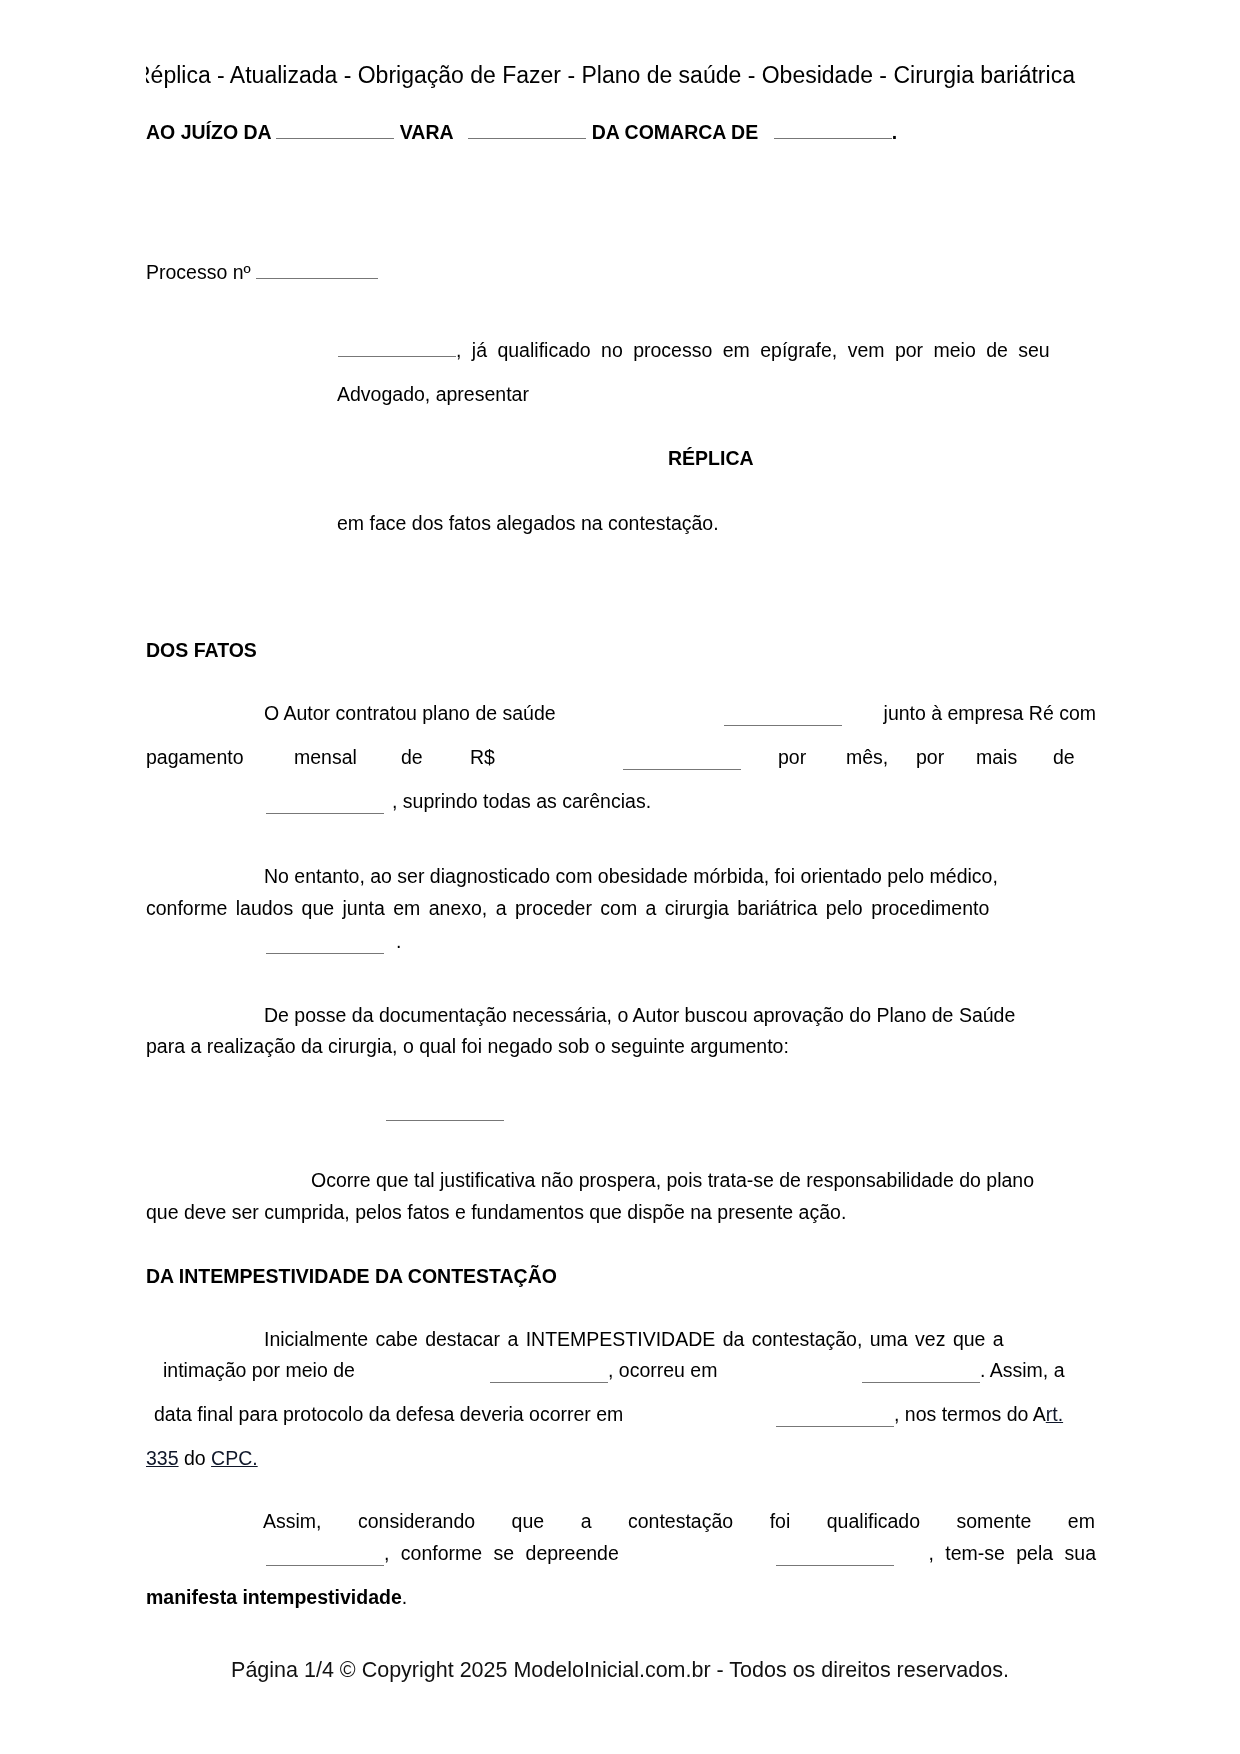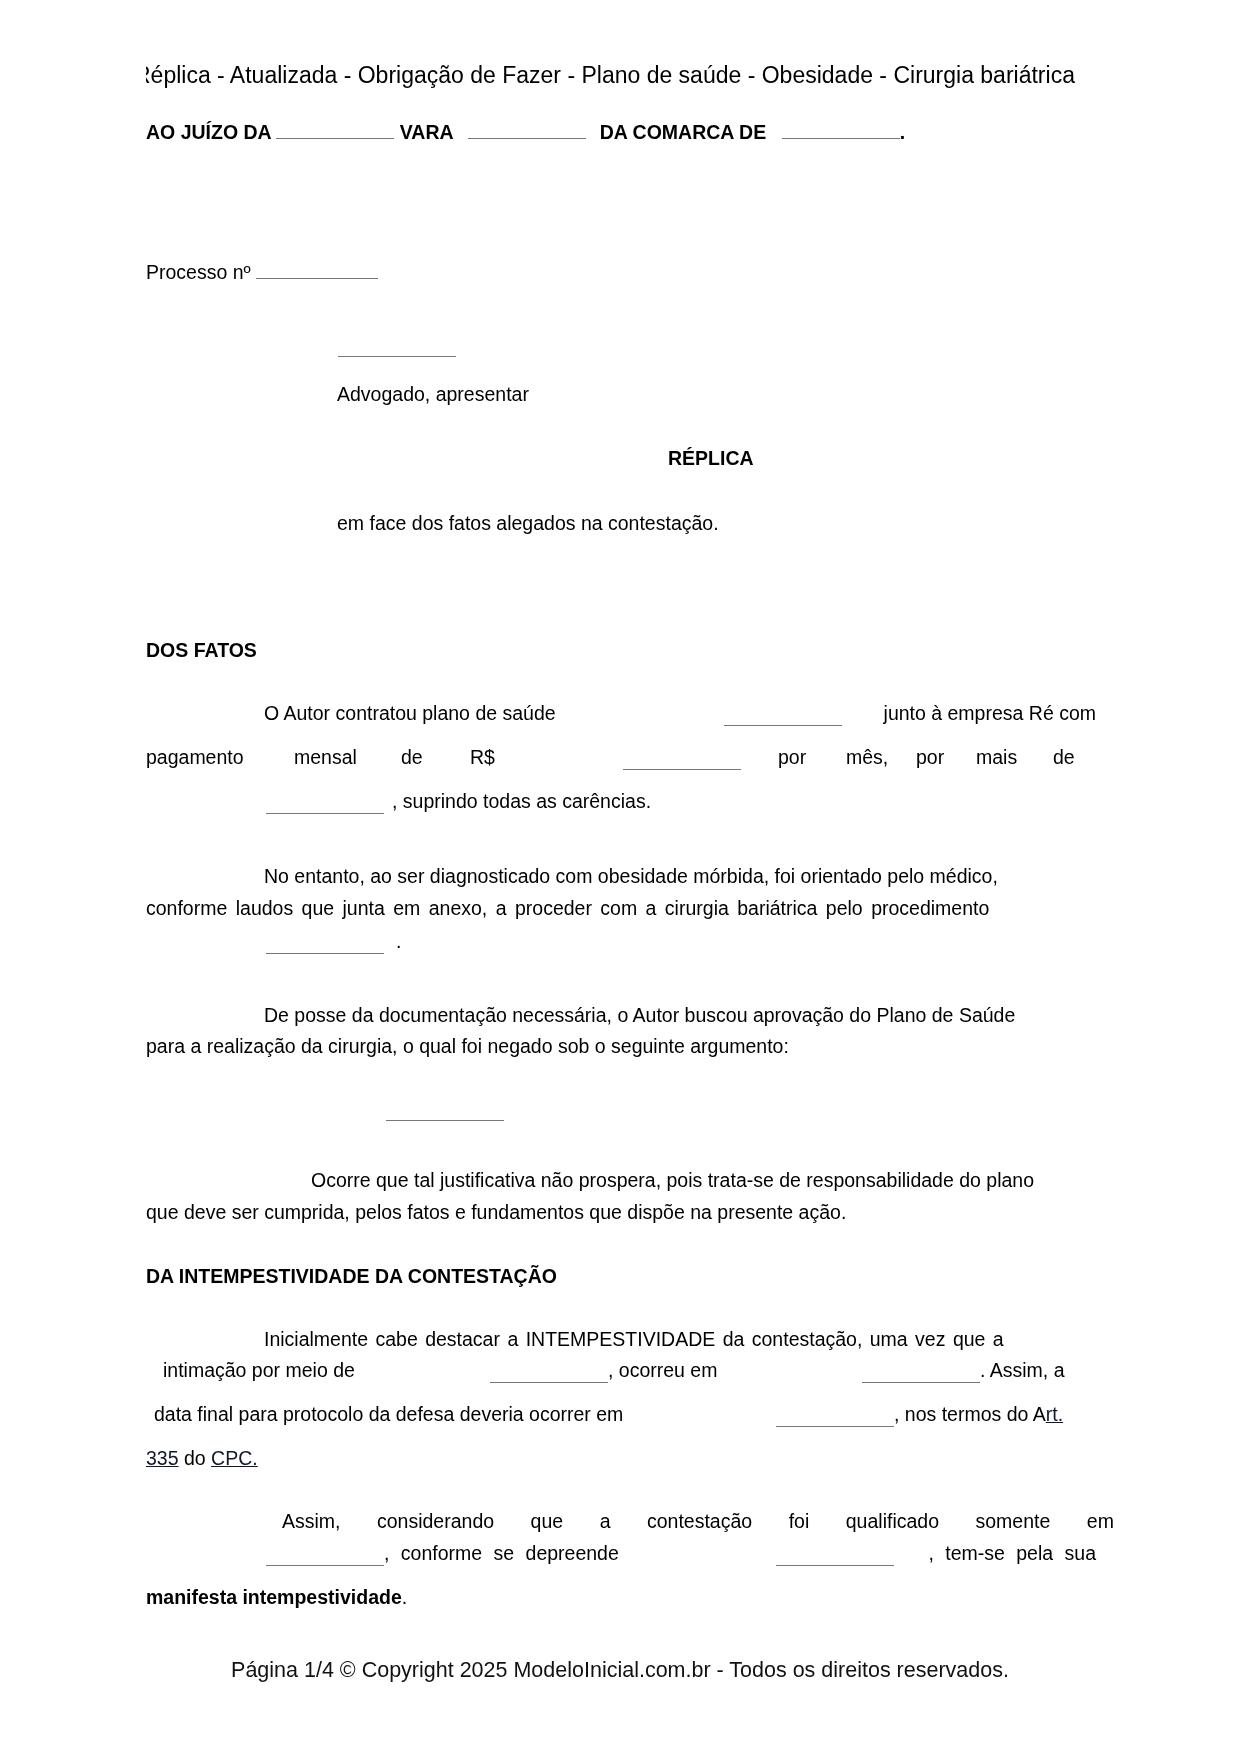--- a/index.html
+++ b/index.html
@@ -20,31 +20,31 @@
 
 <div class="abs header">
   <span>Réplica - Atualizada - Obrigação de Fazer - Plano de saúde - Obesidade - Cirurgia bariátrica</span>
 </div>
 
 <div class="line bold" style="top:121px; font-size:19.5px;">
   <span>AO JUÍZO DA</span>
   <span class="blank" style="width:118px;"></span>
   <span>VARA</span>
   <span class="blank" style="width:118px;margin-left:10px;"></span>
-  <span style="margin-left:8px;">DA COMARCA DE</span>
+  <span style="margin-left:0;">DA COMARCA DE</span>
   <span class="blank" style="width:118px;margin-left:10px;"></span><span>.</span>
 </div>
 
 <div class="line" style="top:261px;">
   <span>Processo nº</span>
   <span class="blank" style="width:122px;"></span>
 </div>
 
 <div class="line" style="left:338px; width:758px; top:339px;">
-  <span class="blank" style="width:118px;"></span>
+  <span class="blank" style="width:118px;"></span><span style="word-spacing:5px;">, já qualificado no processo em epígrafe, vem por meio de seu</span>
 </div>
 <div class="line" style="left:337px; top:383px;">Advogado, apresentar</div>
 <div class="line bold" style="left:668px; width:200px; top:447px;">RÉPLICA</div>
 <div class="line" style="left:337px; top:512px;">em face dos fatos alegados na contestação.</div>
 
 <div class="line bold" style="top:639px;">DOS FATOS</div>
 
 <div class="line" style="top:702px;">
   <span style="position:absolute; left:118px;">O Autor contratou plano de saúde</span>
   <span class="blank" style="position:absolute; left:578px; top:22px; width:118px;"></span>
@@ -94,21 +94,21 @@
 </div>
 <div class="line" style="top:1403px;">
   <span style="position:absolute; left:0;margin-left:8px;">data final para protocolo da defesa deveria ocorrer em</span>
   <span class="blank" style="position:absolute; left:630px; top:22px; width:118px;"></span>
   <span style="position:absolute; left:748px;"><span>, nos termos do A</span><a class="link">rt.</a></span>
 </div>
 <div class="line" style="top:1447px;">
   <a class="link">335</a><span style="white-space:pre;"> do </span><a class="link">CPC.</a>
 </div>
 
-<div class="line just" style="left:282px; width:832px; top:1510px;">
+<div class="line just" style="left:263px; width:832px; top:1510px;">
   <span>Assim,</span>
   <span>considerando</span>
   <span>que</span>
   <span>a</span>
   <span>contestação</span>
   <span>foi</span>
   <span>qualificado</span>
   <span>somente</span>
   <span>em</span>
 </div>

